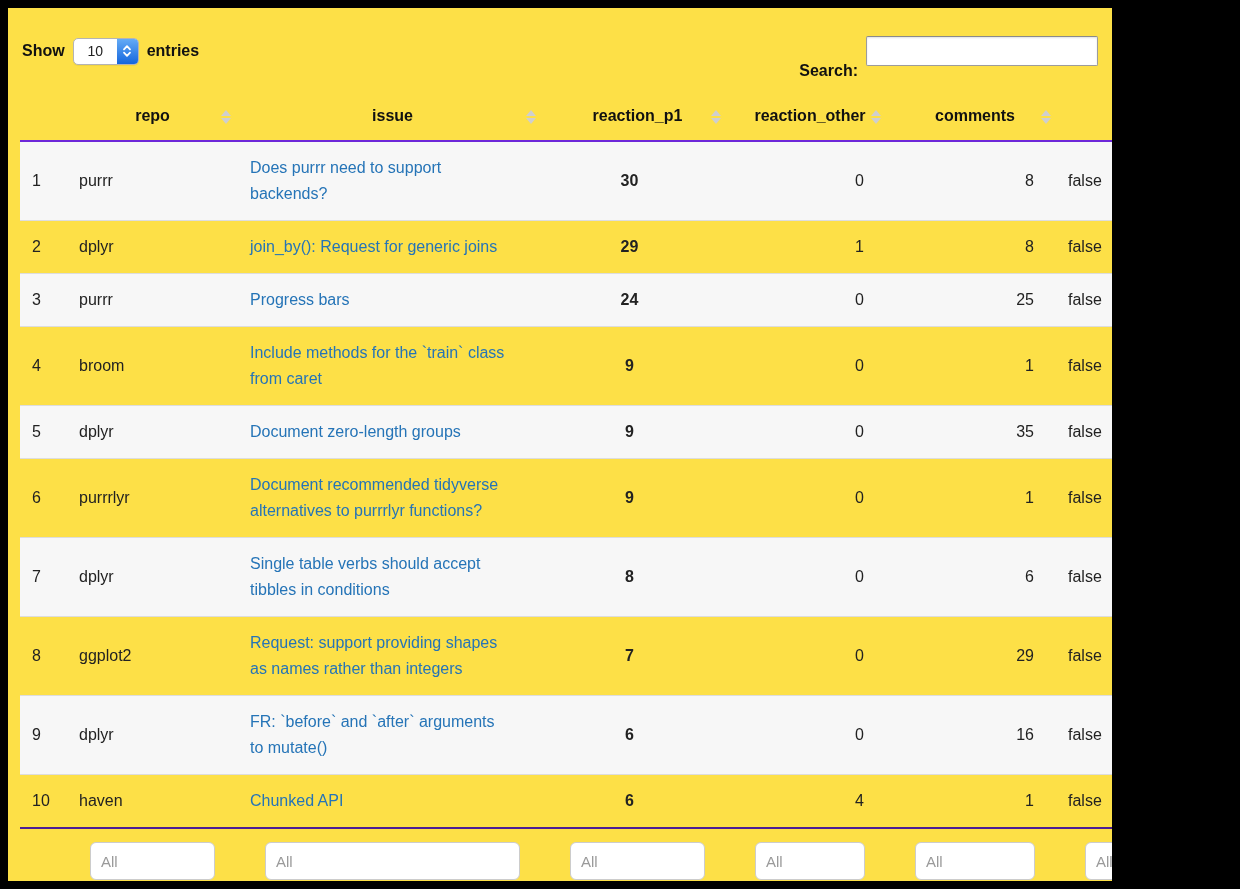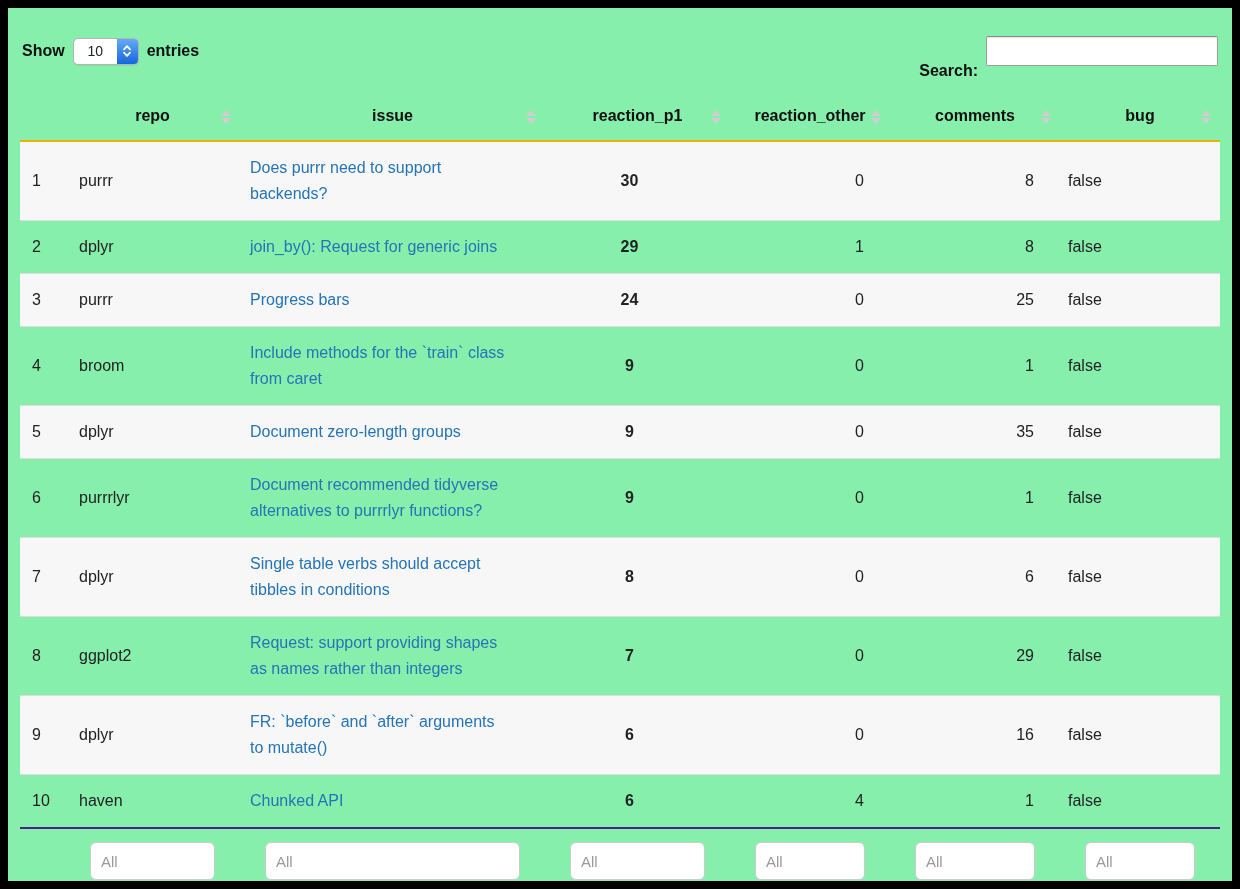--- a/index.html
+++ b/index.html
@@ -3,22 +3,22 @@
 <meta charset="utf-8">
 <style>
   * { box-sizing: border-box; margin: 0; padding: 0; }
   html, body { width: 1240px; height: 889px; }
   body {
     background: #000;
     font-family: "Liberation Sans", sans-serif;
     padding: 8px;
   }
   .frame {
-    width: 1224px; height: 873px;
-    background: #86efac;
+    width: 1104px; height: 873px;
+    background: #fde047;
     padding: 12px 12px 0 12px;
     overflow: hidden;
   }
   
   .dt-top {
     display: flex; justify-content: space-between; align-items: center;
     padding: 2px 2px 14px 2px;
   }
   .dt-length { display: flex; align-items: center; font-size: 16px; font-weight: bold; color: #111; }
   .mac-select {
@@ -50,21 +50,21 @@
   col.col-issue          { width: 305px; }
   col.col-reaction_p1    { width: 185px; }
   col.col-reaction_other { width: 160px; }
   col.col-comments       { width: 170px; }
   col.col-bug            { width: 160px; }
 
   thead th {
     position: relative;
     font-weight: bold; color: #111; text-align: center;
     padding: 13px 10px 15px 10px;
-    border-bottom: 2px solid #eab308;
+    border-bottom: 2px solid #6d28d9;
     cursor: pointer;
   }
   thead th.col-index { cursor: default; }
   .sort-icon { position: absolute; right: 9px; top: 50%; transform: translateY(-50%); }
   .tri { display: block; width: 0; height: 0; border-left: 5px solid transparent; border-right: 5px solid transparent; }
   .tri.up   { border-bottom: 6px solid #cfcfcf; margin-bottom: 2px; }
   .tri.down { border-top: 6px solid #cfcfcf; }
 
   tbody td {
     padding: 13px 10px; line-height: 26px; color: #222;

